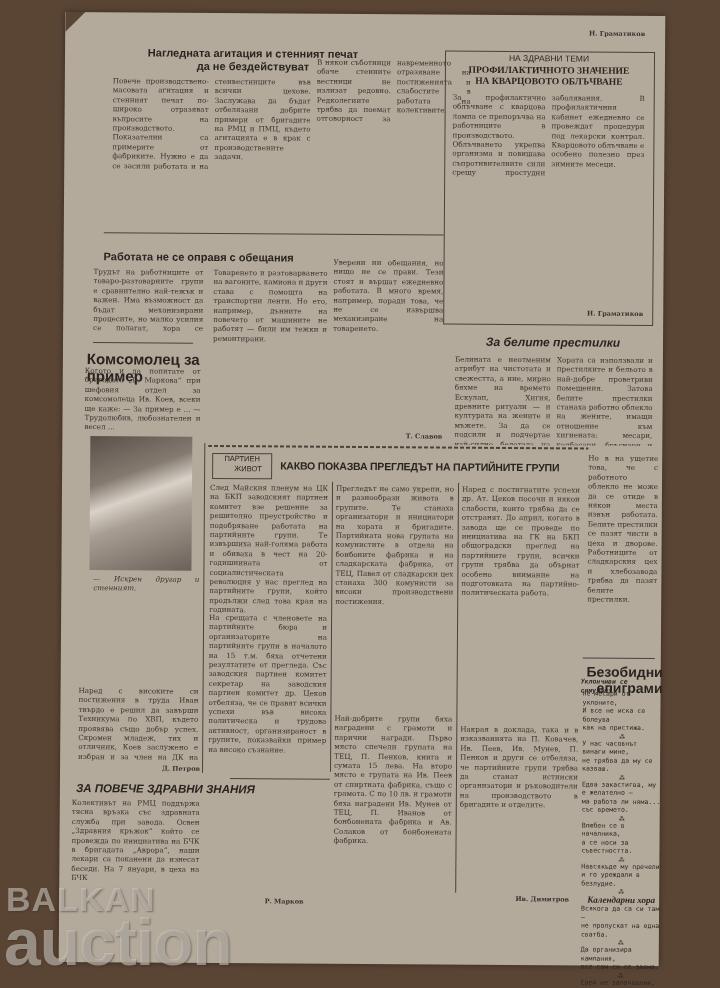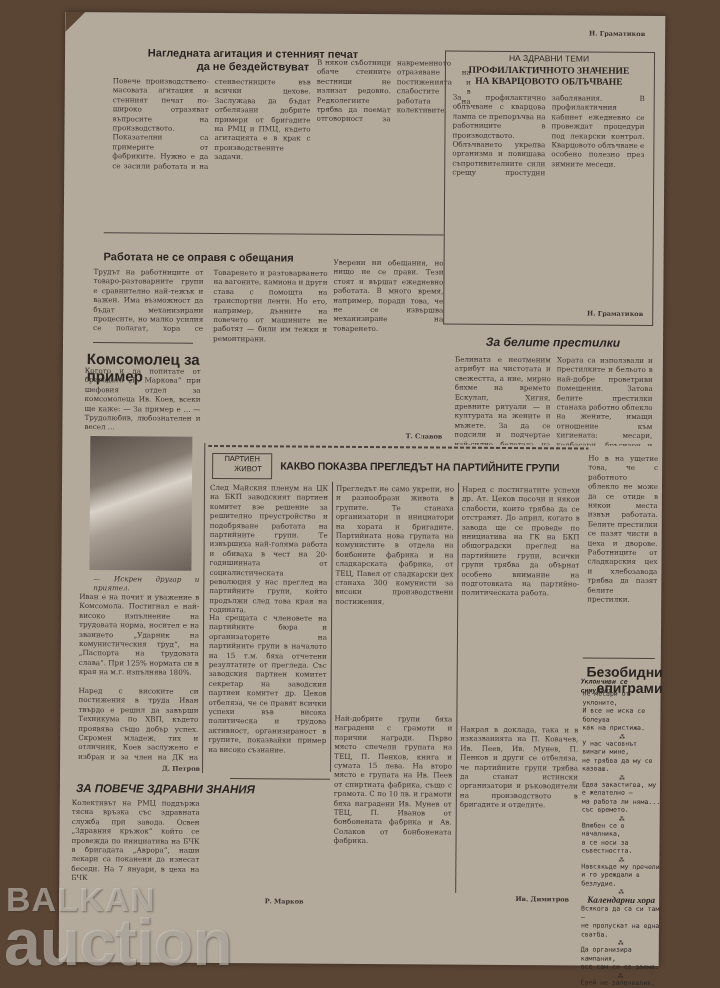--- a/index.html
+++ b/index.html
@@ -48,22 +48,21 @@
   <div class="abs hl" style="left:40px;top:238px;width:240px;font-size:11px;text-align:left;">Работата не се оправя с обещания</div>
   <div class="col txt" style="left:30px;top:255px;width:110px;height:68px;">Трудът на работниците от товаро-разтоварните групи е сравнително най-тежък и важен. Има възможност да бъдат механизирани процесите, но малко усилия се полагат, хора се отсъстват от завода.</div>
   <div class="col txt" style="left:150px;top:255px;width:114px;height:160px;">Товаренето и разтоварването на вагоните, камиона и други става с помощта на транспортни ленти. Но ето, например, дънните на повечето от машините не работят — били им тежки и ремонтирани.</div>
   <div class="col txt" style="left:270px;top:244px;width:110px;height:170px;">Уверени ни обещания, но нищо не се прави. Тези стоят и вършат ежедневно работата. В много время, например, поради това, че не се извършва механизиране на товаренето.</div>
   <div class="abs sig" style="left:300px;top:418px;width:80px;">Т. Славов</div>
 
   <div class="rule" style="left:30px;top:330px;width:100px;height:1px;"></div>
   <div class="abs hl" style="left:24px;top:338px;width:120px;font-size:15px;text-align:left;">Комсомолец за пример</div>
   <div class="col txt" style="left:22px;top:354px;width:116px;height:66px;">Когото и да попитате от бригадата „Г. Маркова“ при шефовия отдел за комсомолеца Ив. Коев, всеки ще каже: — За пример е ... — Трудолюбив, любознателен и весел ...</div>
   <div class="photo" style="left:28px;top:424px;width:102px;height:134px;"></div>
-  <div class="col txt italic" style="left:32px;top:562px;width:106px;height:18px;">— Искрен другар и приятел.</div>
-  <div class="col txt" style="left:18px;top:580px;width:120px;height:94px;">Иван е на почит и уважение в Комсомола. Постигнал е най-високо изпълнение на трудовата норма, носител е на званието „Ударник на комунистическия труд“, на „Паспорта на трудовата слава“. При 125% нормата си в края на м.г. изпълнява 180%.</div>
+  <div class="col txt italic" style="left:32px;top:562px;width:106px;height:18px;">— Искрен другар и стенният.</div>
   <div class="col txt" style="left:18px;top:674px;width:120px;height:76px;">Наред с високите си постижения в труда Иван твърдо е решил да завърши Техникума по ХВП, където проявява също добър успех. Скромен младеж, тих и отличник, Коев заслужено е избран и за член на ДК на ДКМС.</div>
   <div class="abs sig" style="left:70px;top:752px;width:70px;">Д. Петров</div>
   <div class="rule" style="left:142px;top:430px;width:1px;height:330px;"></div>
 
   <div class="rule" style="left:146px;top:432px;width:380px;height:2px;background:repeating-linear-gradient(90deg,#4a423b 0 4px,transparent 4px 6px);"></div>
   <div class="box" style="left:150px;top:440px;width:58px;height:24px;border-width:1px;">
     <div style="font-family:'Liberation Sans',sans-serif;font-size:7.5px;text-align:center;line-height:10px;">ПАРТИЕН</div>
     <div style="font-family:'Liberation Sans',sans-serif;font-size:7.5px;text-align:center;line-height:10px;padding-left:12px;">ЖИВОТ</div>
   </div>
   <div class="abs hl" style="left:218px;top:446px;width:300px;font-size:10.5px;text-align:left;letter-spacing:-.2px;">КАКВО ПОКАЗВА ПРЕГЛЕДЪТ НА ПАРТИЙНИТЕ ГРУПИ</div>

